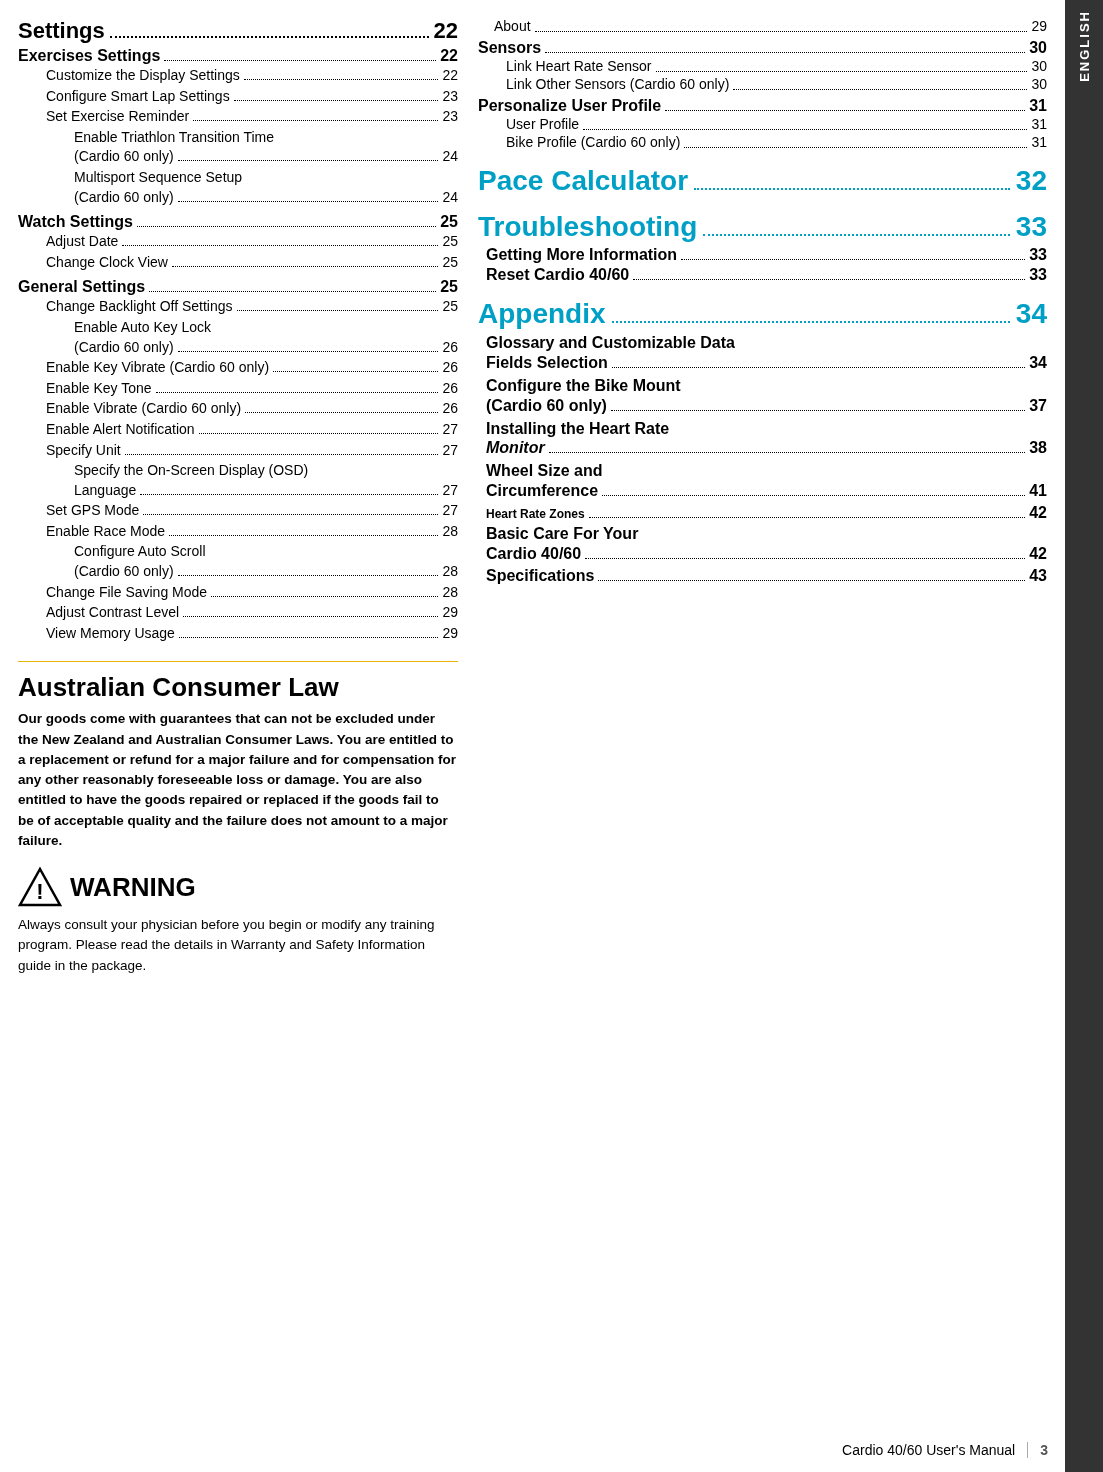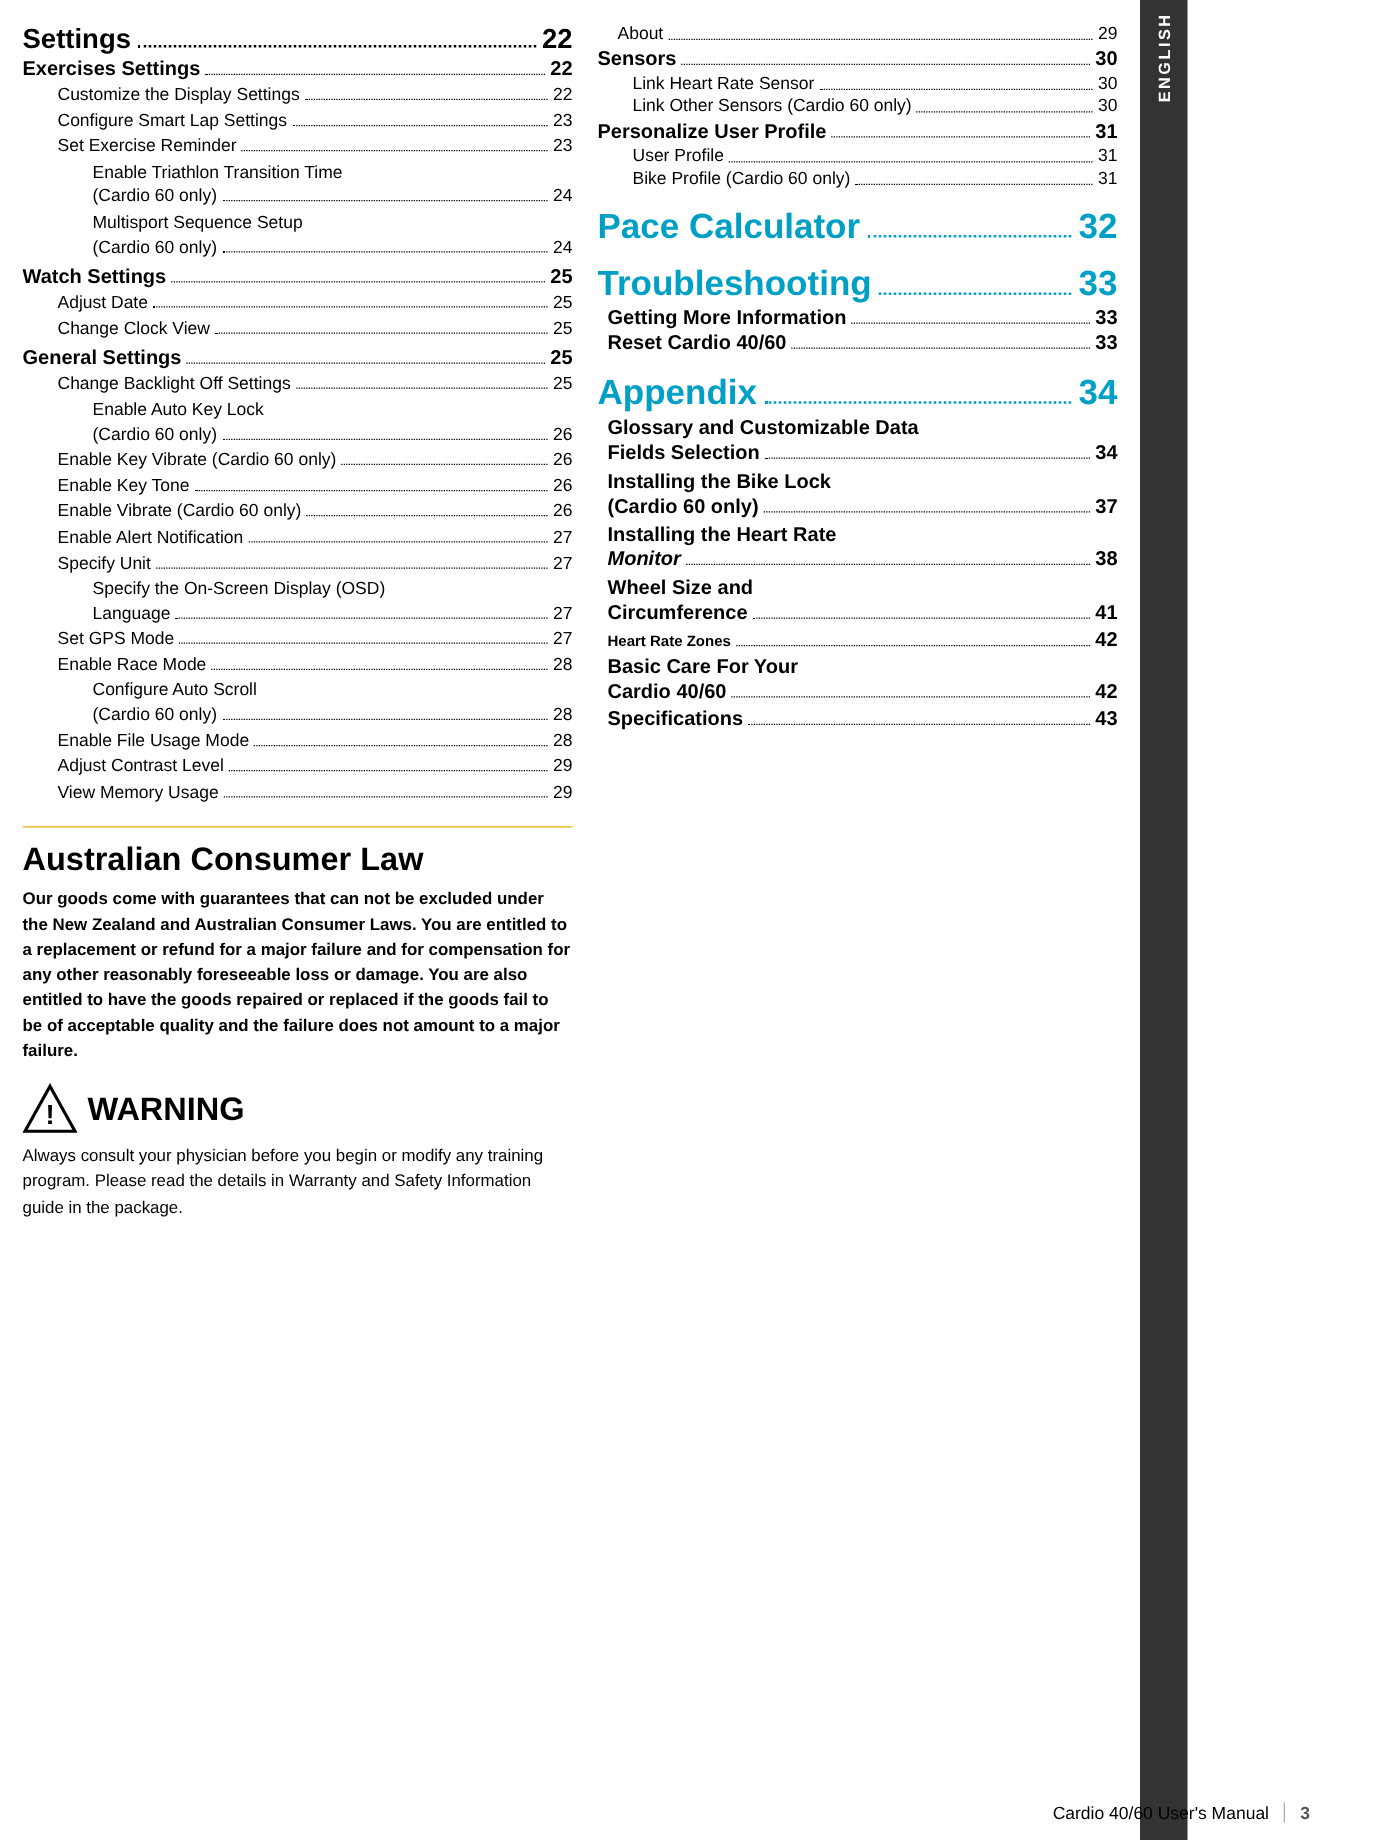--- a/index.html
+++ b/index.html
@@ -7,21 +7,21 @@
       font-family: Arial, sans-serif;
       background: #fff;
       width: 1103px;
       min-height: 1472px;
       position: relative;
       font-size: 15px;
       color: #000;
     }
     .page-container {
       display: flex;
-      width: 950px;
+      width: 1103px;
       min-height: 1472px;
     }
     .main-content {
       flex: 1;
       padding: 18px 18px 18px 18px;
       display: flex;
       gap: 0;
     }
     .left-col {
       width: 450px;
@@ -355,21 +355,21 @@
           <span>Configure Auto Scroll</span>
         </div>
         <div class="toc-entry" style="margin-left:28px;">
           <span>(Cardio 60 only)</span>
           <span class="toc-dots"></span>
           <span class="toc-page">28</span>
         </div>
       </div>
 
       <div class="toc-entry toc-h4">
-        <span>Enable File Usage Mode</span>
+        <span>Change File Saving Mode</span>
         <span class="toc-dots"></span>
         <span class="toc-page">28</span>
       </div>
       <div class="toc-entry toc-h4">
         <span>Adjust Contrast Level</span>
         <span class="toc-dots"></span>
         <span class="toc-page">29</span>
       </div>
       <div class="toc-entry toc-h4">
         <span>View Memory Usage</span>
@@ -478,21 +478,21 @@
         <div style="margin-left:8px;">
           <div style="font-size:16px; font-weight:bold; line-height:1.3;">Glossary and Customizable Data</div>
           <div style="display:flex; align-items:baseline; margin-bottom:4px;">
             <span style="font-size:16px; font-weight:bold;">Fields Selection</span>
             <span class="toc-h2-dots"></span>
             <span style="font-size:16px; font-weight:bold;">34</span>
           </div>
         </div>
 
         <div style="margin-left:8px;">
-          <div style="font-size:16px; font-weight:bold; line-height:1.3;">Installing the Bike Lock</div>
+          <div style="font-size:16px; font-weight:bold; line-height:1.3;">Configure the Bike Mount</div>
           <div style="display:flex; align-items:baseline; margin-bottom:4px;">
             <span style="font-size:16px; font-weight:bold;">(Cardio 60 only)</span>
             <span class="toc-h2-dots"></span>
             <span style="font-size:16px; font-weight:bold;">37</span>
           </div>
         </div>
 
         <div style="margin-left:8px;">
           <div style="font-size:16px; font-weight:bold; line-height:1.3;">Installing the Heart Rate</div>
           <div style="display:flex; align-items:baseline; margin-bottom:4px;">

